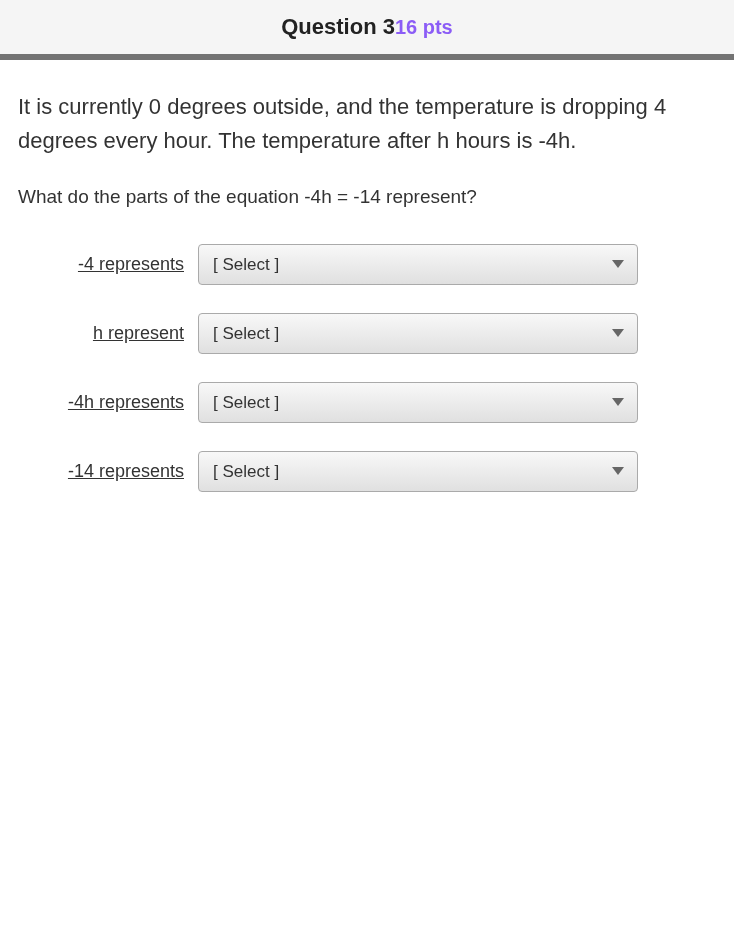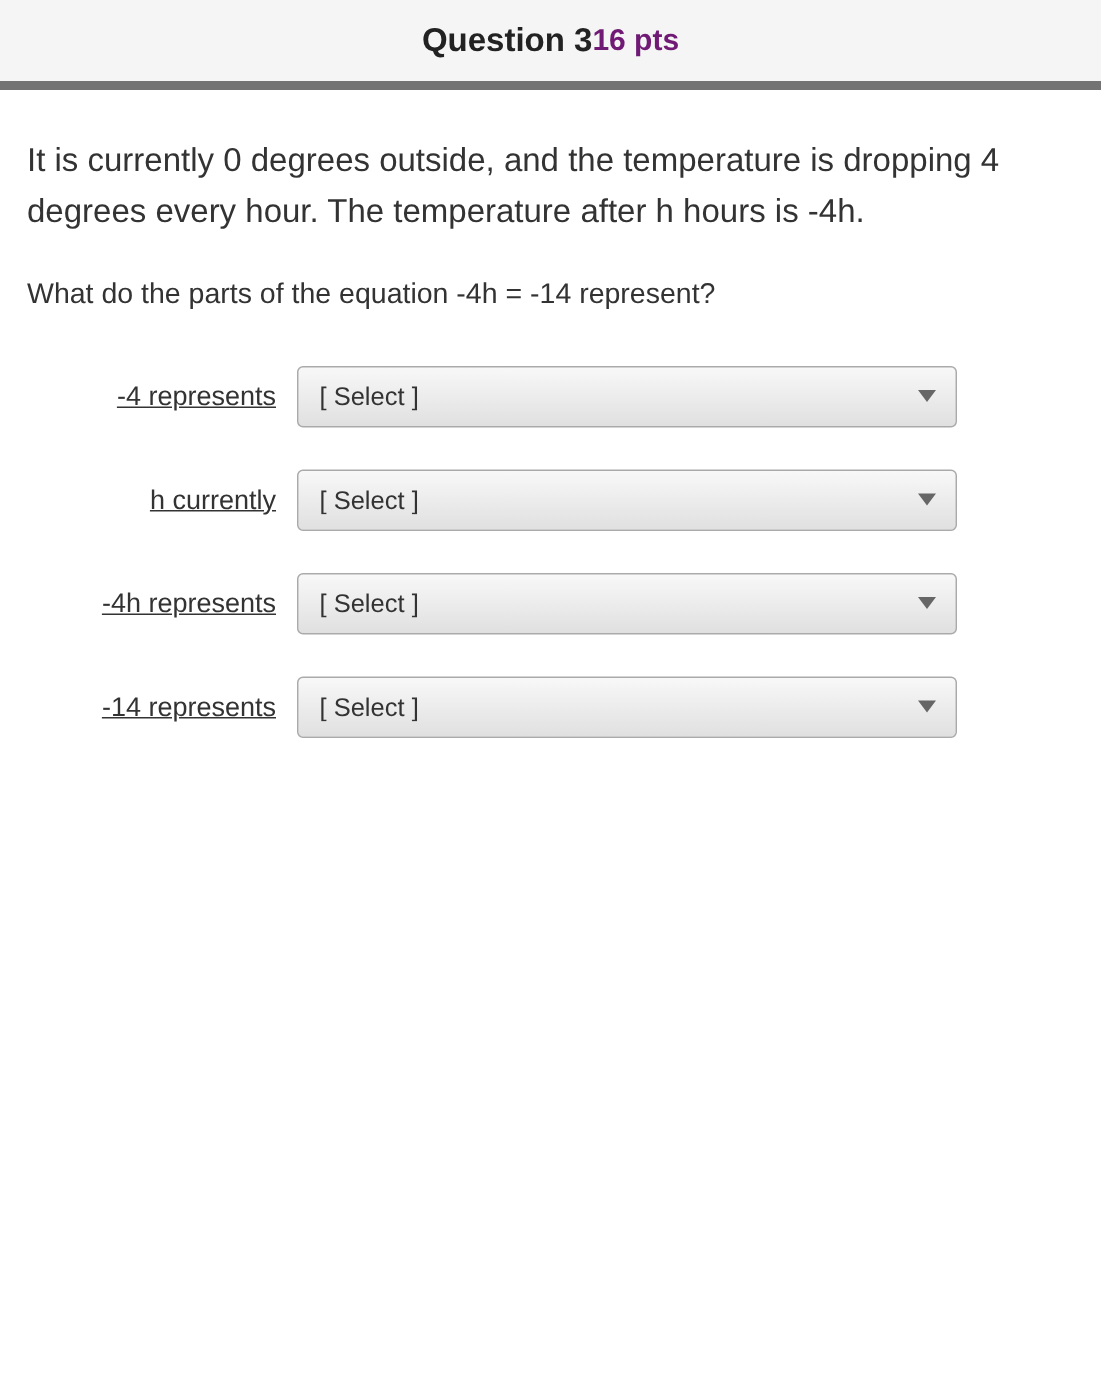--- a/index.html
+++ b/index.html
@@ -27,21 +27,21 @@
 
     .question-title {
       font-size: 22px;
       font-weight: bold;
       color: #222;
     }
 
     .question-points {
       font-size: 20px;
       font-weight: bold;
-      color: #701a75;
+      color: #8b5cf6;
     }
 
     .question-body {
       padding: 30px 18px 20px 18px;
     }
 
     .problem-text {
       font-size: 22px;
       line-height: 1.55;
       color: #333;
@@ -120,21 +120,21 @@
   <div class="answer-row">
     <span class="row-label">-4  represents</span>
     <div class="select-wrapper">
       <select>
         <option value="">[ Select ]</option>
       </select>
     </div>
   </div>
 
   <div class="answer-row">
-    <span class="row-label">h  currently</span>
+    <span class="row-label">h  represent</span>
     <div class="select-wrapper">
       <select>
         <option value="">[ Select ]</option>
       </select>
     </div>
   </div>
 
   <div class="answer-row">
     <span class="row-label">-4h  represents</span>
     <div class="select-wrapper">

